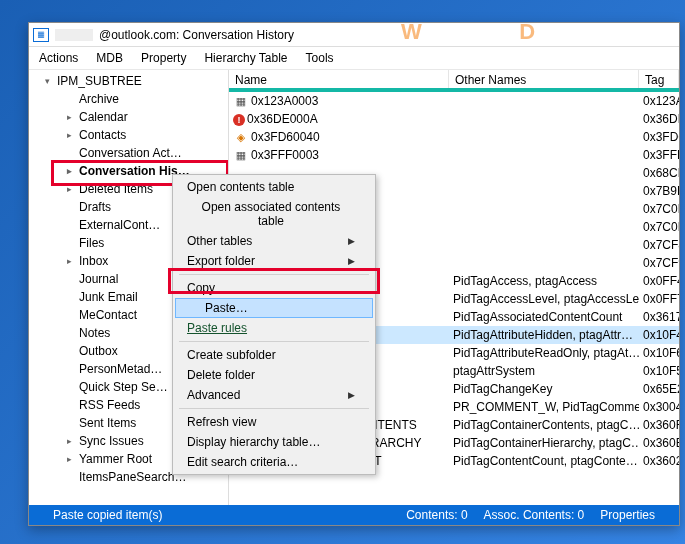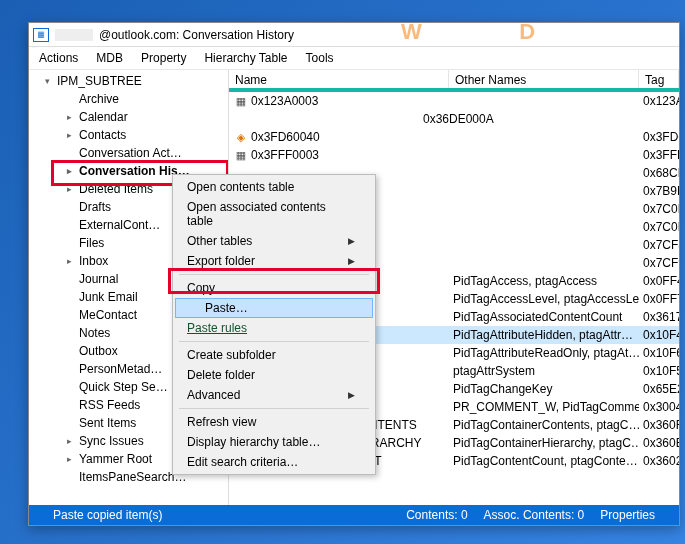--- a/index.html
+++ b/index.html
@@ -27,21 +27,21 @@
 .row { display: flex; height: 18px; align-items: center; font-size: 12px; }
 .row.sel { background: #cce8ff; }
 .row .cell { padding: 0 4px; white-space: nowrap; overflow: hidden; }
 .col-name { width: 220px; }
 .col-other { width: 190px; }
 .col-tag { flex: 1; }
 .ico { width: 16px; height: 14px; display: inline-flex; align-items: center; justify-content: center; margin-right: 2px; font-size: 11px; }
 .ico.prop { color: #555; }
 .ico.warn { color: #d97706; }
 .ico.err { width:12px; height:12px; border-radius:50%; background:#d93025; color:#fff; font-size:9px; font-weight:bold; }
-.context { position: absolute; top: 174px; left: 172px; width: 204px; background: #f0f0f0; border: 1px solid #bcbcbc; box-shadow: 2px 2px 6px rgba(0,0,0,0.25); padding: 2px; z-index: 50; font-size: 12px; }
+.context { position: absolute; top: 174px; left: 172px; width: 204px; background: #f0f0f0; border: 1px solid #bcbcbc; box-shadow: 2px 2px 6px rgba(0,0,0,0.25); padding: 2px; z-index: 50; font-size: 12px; text-align: center; }
 .context .item { padding: 3px 18px 3px 12px; display: flex; justify-content: space-between; align-items: center; cursor: default; }
 .context .item.hover { background: #c5e2ff; border: 1px solid #6fb7ff; padding: 2px 17px 2px 29px; }
 .context .item.disabled { color: #14532d; text-decoration: underline; }
 .context .sep { height: 1px; background: #d0d0d0; margin: 3px 4px; }
 .context .sub-arrow { font-size: 9px; color: #333; }
 .redbox2 { position: absolute; border: 3px solid #e4002b; pointer-events: none; z-index: 60; }
 .status { height: 20px; background: #0a6cd6; color: #fff; display: flex; align-items: center; justify-content: space-between; padding: 0 24px; font-size: 12px; }
 .status .right { display: flex; gap: 16px; }
 </style>
 </head>
@@ -170,20 +170,21 @@
         <div class="col col-other">Other Names</div>
         <div class="col col-tag">Tag</div>
       </div>
       <div class="rows" id="rows">
           <div class="row">
             <div class="cell col-name"><span class="ico prop">▦</span><span>0x123A0003</span></div>
             <div class="cell col-other"></div>
             <div class="cell col-tag">0x123A0003</div>
           </div>
           <div class="row">
+            <div class="cell col-name"><span class="ico err">!</span><span>0x36DE000A</span></div>
             <div class="cell col-other"></div>
             <div class="cell col-tag">0x36DE000A</div>
           </div>
           <div class="row">
             <div class="cell col-name"><span class="ico warn">◈</span><span>0x3FD60040</span></div>
             <div class="cell col-other"></div>
             <div class="cell col-tag">0x3FD60040</div>
           </div>
           <div class="row">
             <div class="cell col-name"><span class="ico prop">▦</span><span>0x3FFF0003</span></div>

